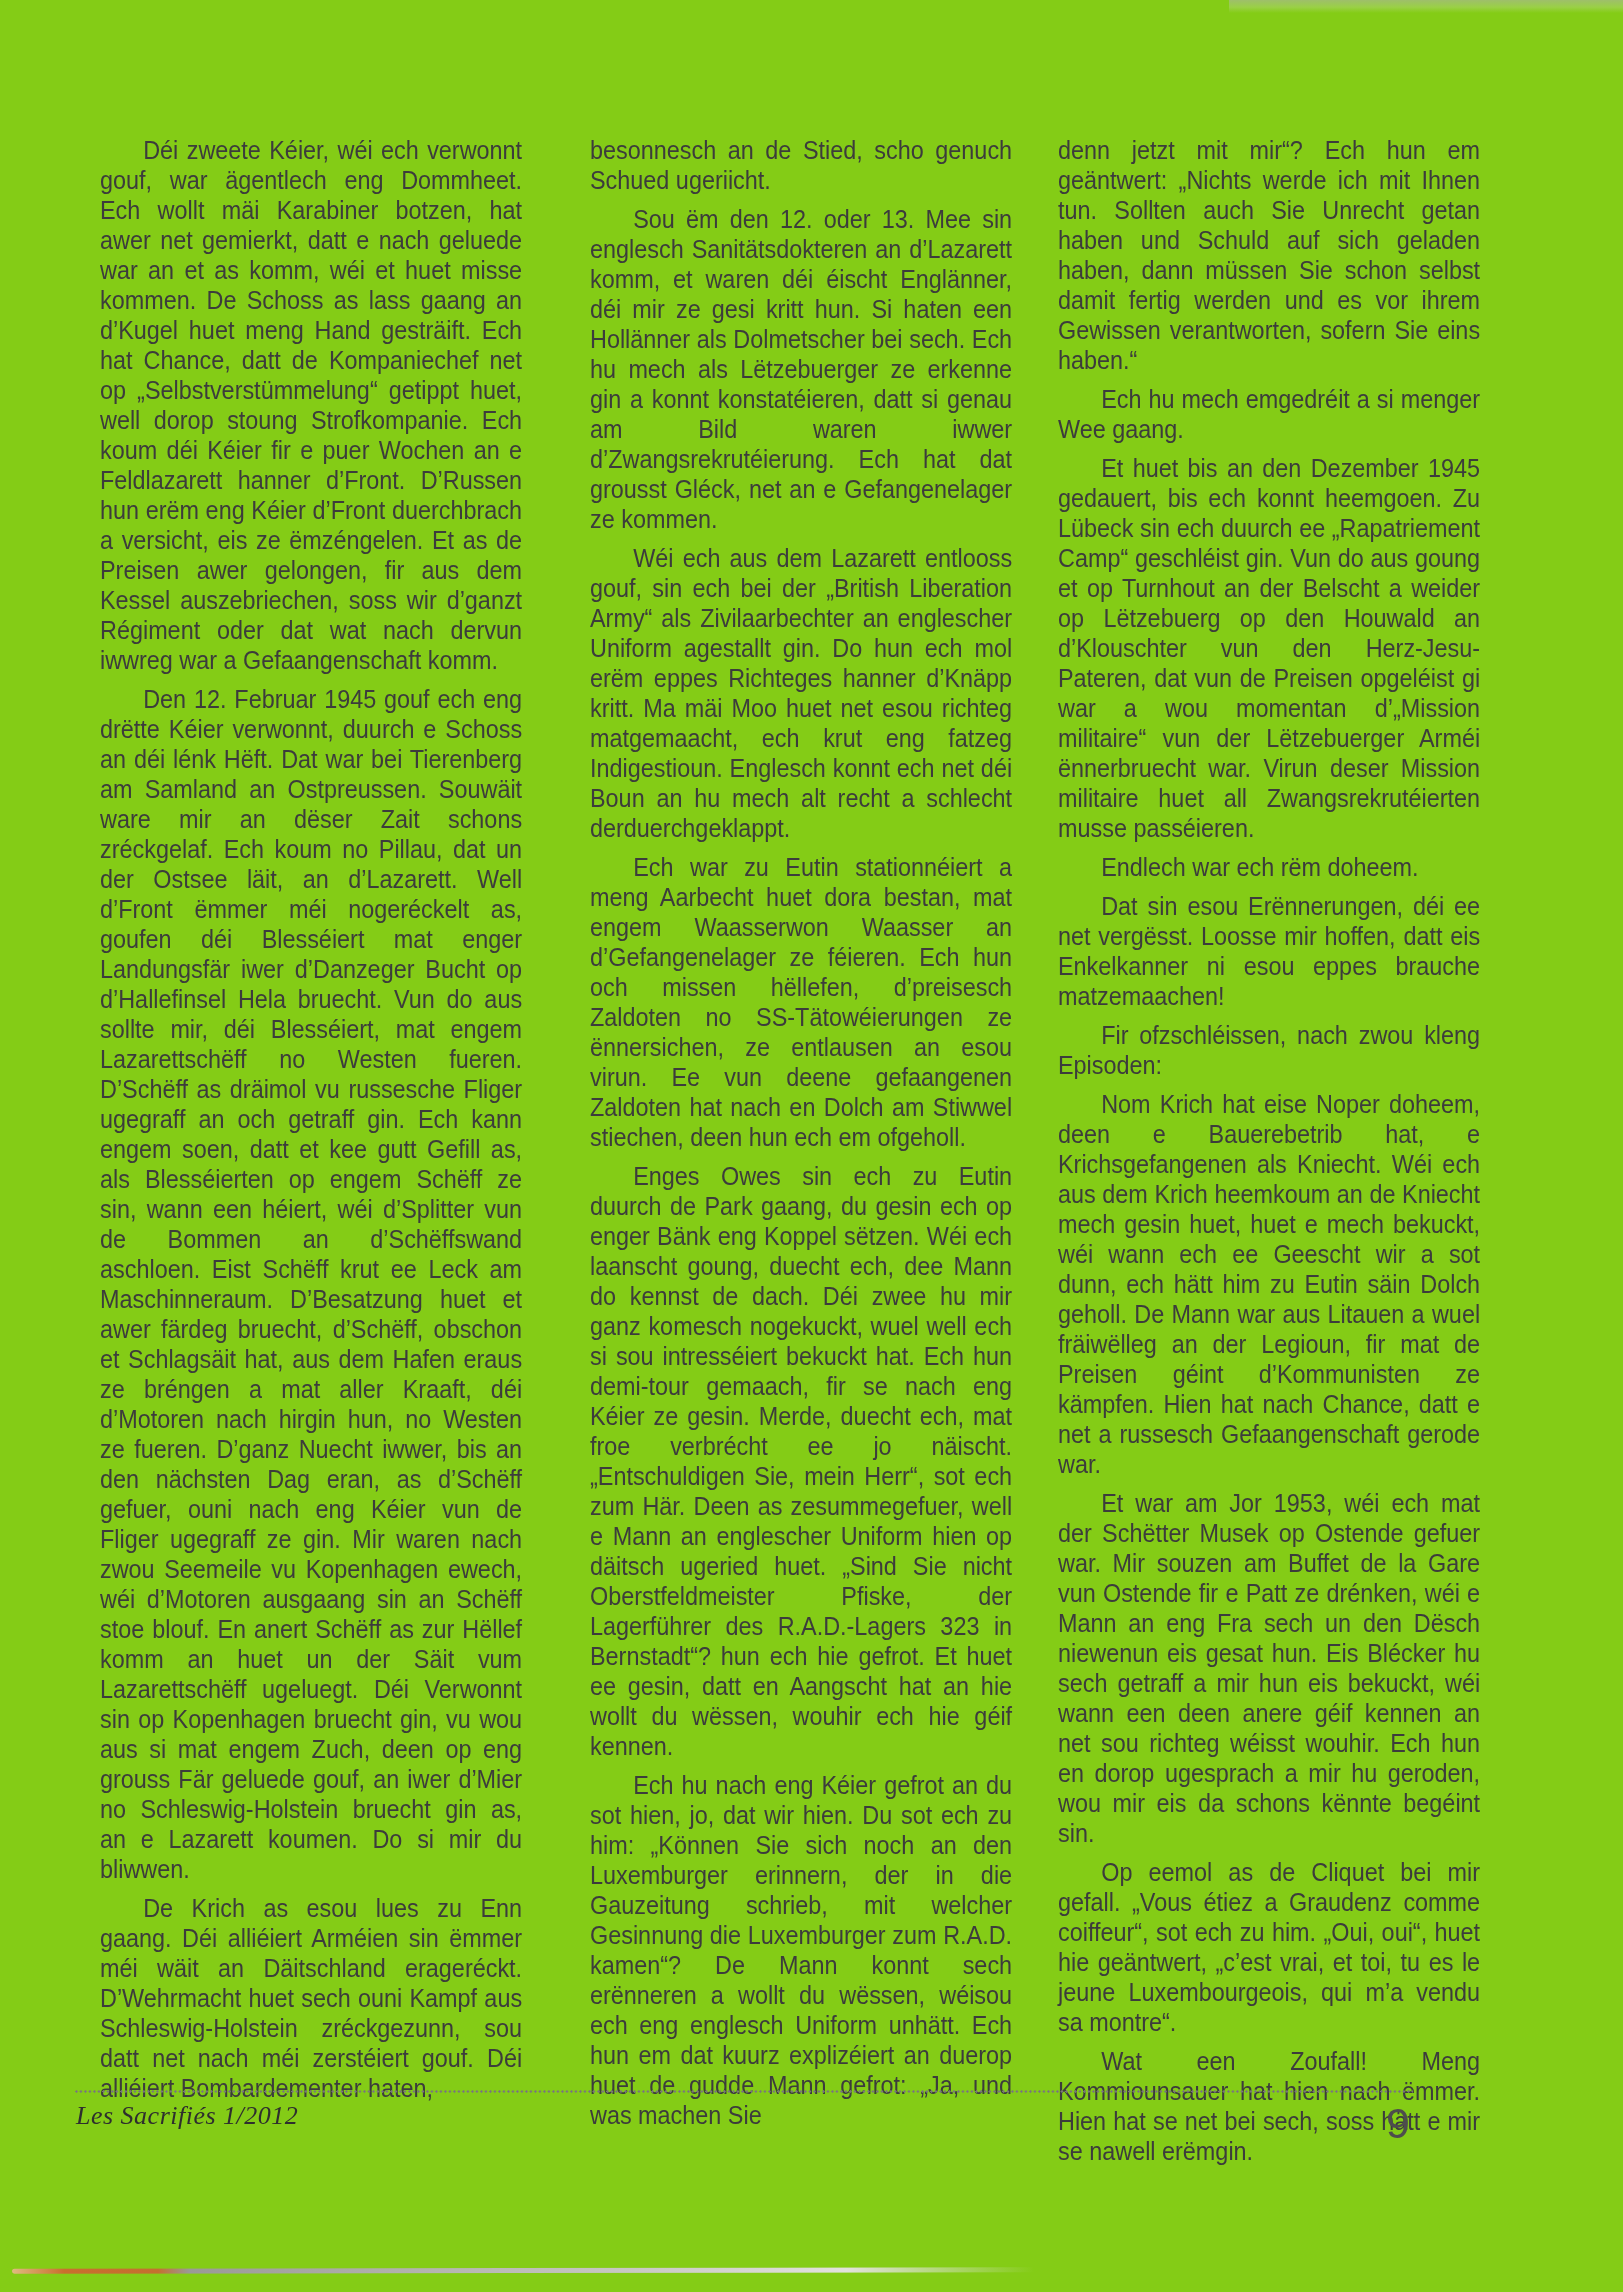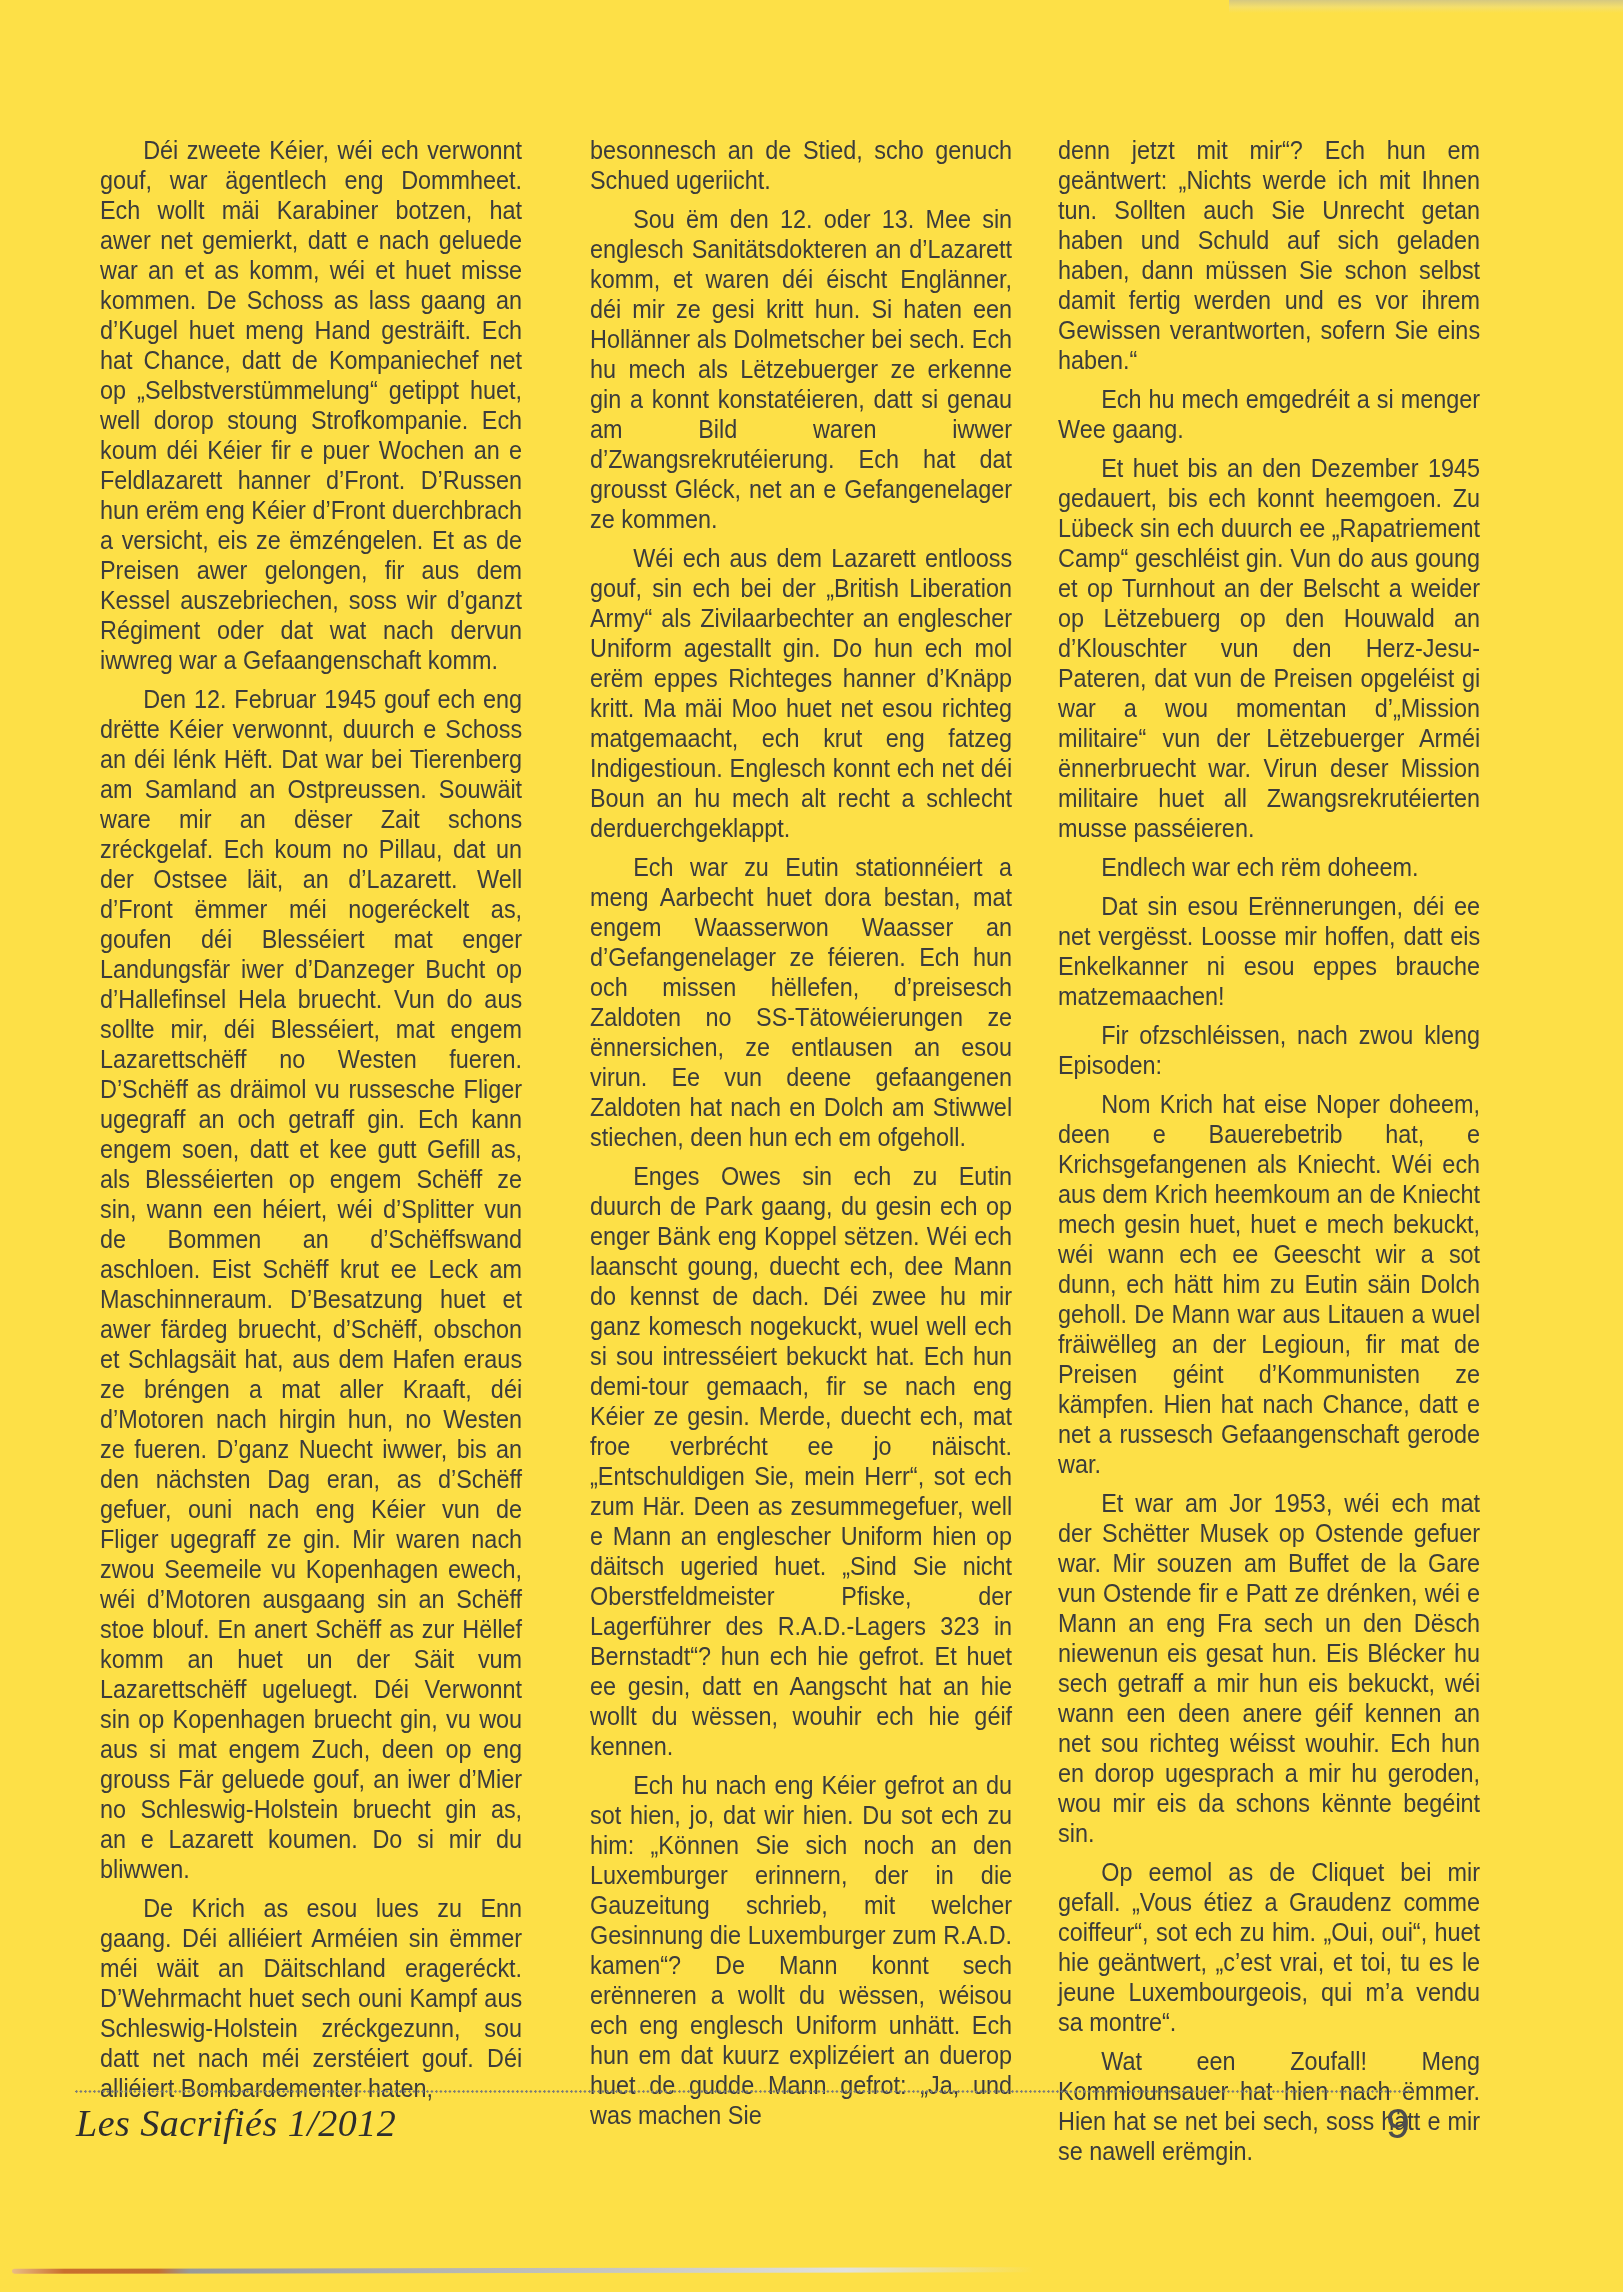--- a/index.html
+++ b/index.html
@@ -1,21 +1,21 @@
 <!DOCTYPE html>
 <html><head>
 <meta charset="utf-8">
 <style>
   html, body { margin: 0; padding: 0; background: #e8e8e6; }
   .page {
     position: relative;
     width: 1624px;
     height: 2292px;
     margin: 0 auto;
-    background: #fde047;
+    background: #84cc16;
     overflow: hidden;
     font-family: "Liberation Sans", "DejaVu Sans", sans-serif;
   }
   
   .artifact-top-right {
     position: absolute;
     left: 1229px; top: 0; width: 395px; height: 13px;
     background: linear-gradient(180deg, rgba(180,180,176,0.55), rgba(220,220,216,0.25) 55%, rgba(255,255,255,0));
     pointer-events: none;
   }
@@ -64,21 +64,21 @@
     left: 75px; top: 2090px; width: 1338px; height: 3px;
     background-image: radial-gradient(circle at 1.5px 1.5px, #7a7a78 1.1px, rgba(0,0,0,0) 1.3px);
     background-size: 4.5px 3px;
     background-repeat: repeat-x;
   }
   .journal-title {
     position: absolute;
     left: 76px; top: 2101px;
     font-family: "Liberation Serif", "DejaVu Serif", serif;
     font-style: italic;
-    font-size: 38px;
+    font-size: 26px;
     letter-spacing: 0.5px;
     color: #2e2e2e;
   }
   .page-number {
     position: absolute;
     left: 1365px; top: 2099px;
     width: 66px;
     text-align: center;
     font-size: 43px;
     color: #4d4d4d;

